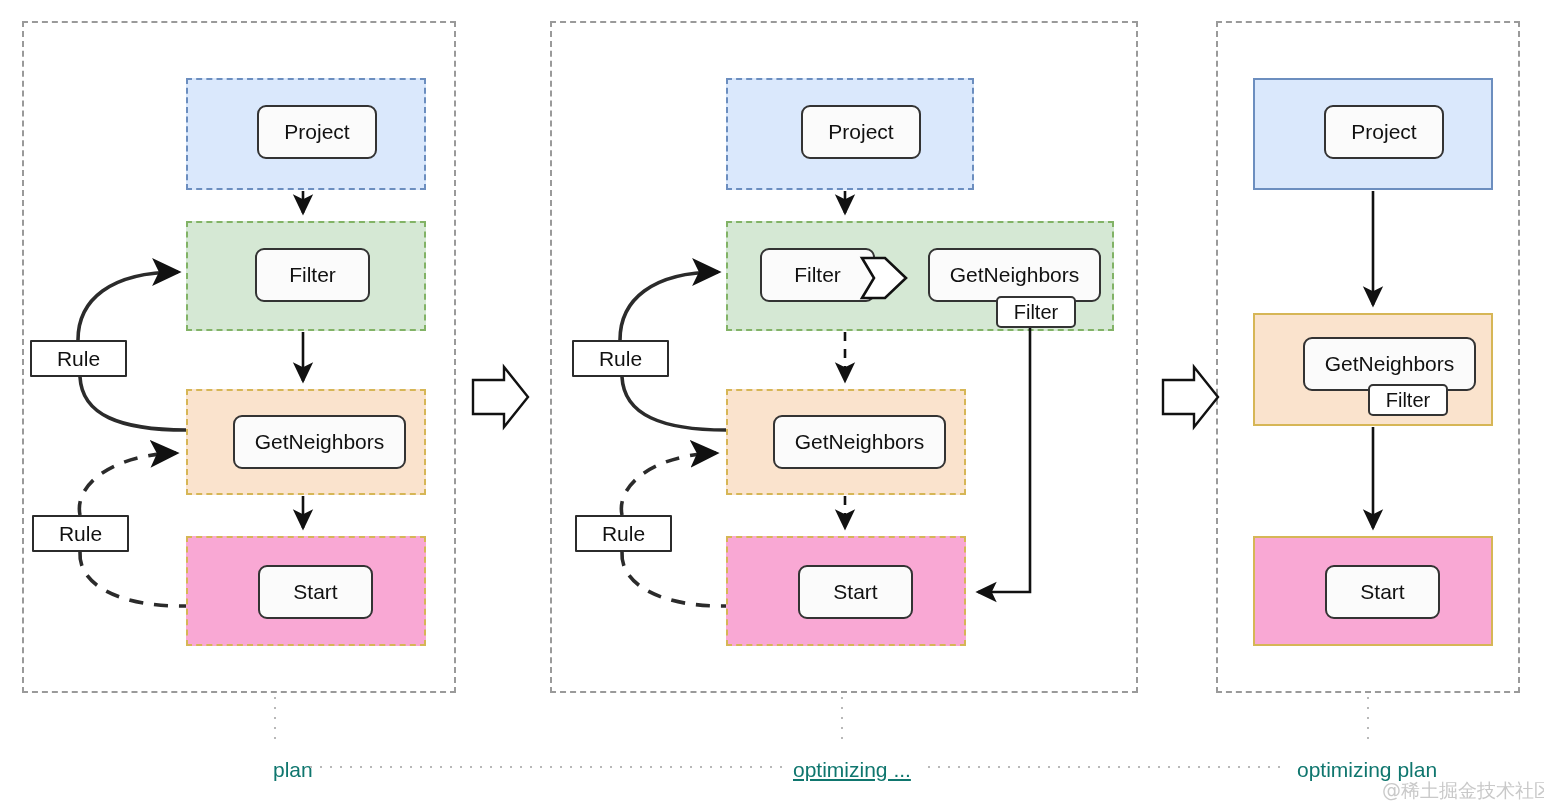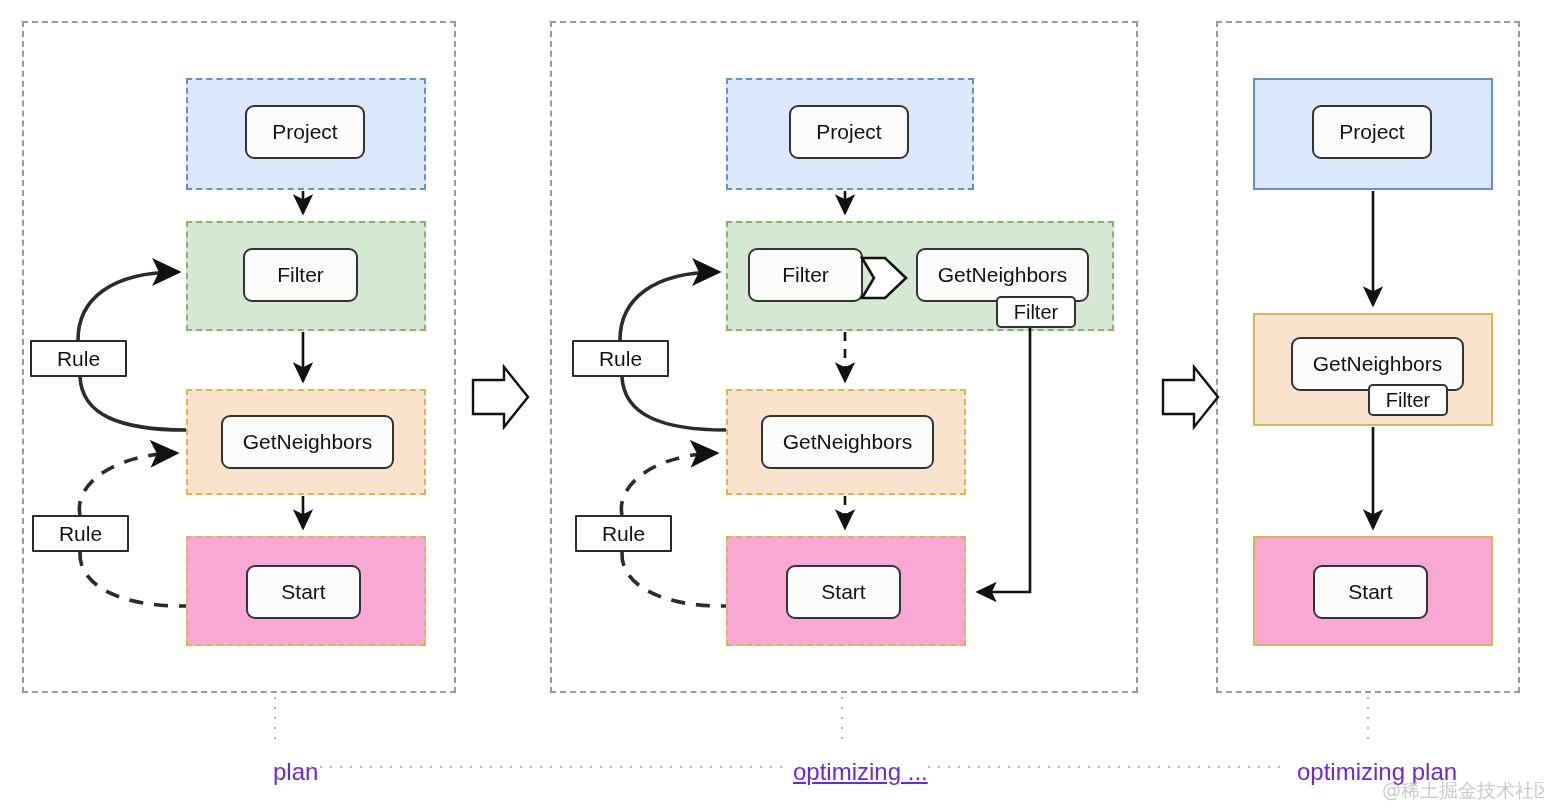--- a/index.html
+++ b/index.html
@@ -21,38 +21,38 @@
   .g-yellow{background:#f9a8d4;border:2px dashed #d6b656;}
   .solid.g-blue  {border-style:solid;}
   .solid.g-orange{border-style:solid;border-color:#d6b656;}
   .solid.g-yellow{border-style:solid;border-color:#d6b656;}
 
   
   .node{
     position:absolute;box-sizing:border-box;
     background:#fbfbfb;border:2px solid #333333;border-radius:9px;
     display:flex;align-items:center;justify-content:center;
-    font-size:21px;color:#111;white-space:nowrap;
+    font-size:21px;color:#111;white-space:nowrap;margin-left:12px;
   }
   .badge{
     position:absolute;box-sizing:border-box;
     background:#ffffff;border:2px solid #333333;border-radius:5px;
     display:flex;align-items:center;justify-content:center;
     font-size:20px;color:#111;white-space:nowrap;z-index:6;
   }
   
   .rule{
     position:absolute;box-sizing:border-box;
     background:#ffffff;border:2px solid #2b2b2b;border-radius:1px;
     display:flex;align-items:center;justify-content:center;
     font-size:21px;color:#111;z-index:5;
   }
   
   .caption{
-    position:absolute;font-size:24px;color:#6d28d9;white-space:nowrap;
+    position:absolute;font-size:21px;color:#0f766e;white-space:nowrap;
   }
   .watermark{
     position:absolute;font-size:19px;color:#c9c9c9;white-space:nowrap;
     font-family:"DejaVu Sans",sans-serif;
   }
   svg.overlay{position:absolute;left:0;top:0;width:1544px;height:810px;pointer-events:none;}
 </style>
 </head>
 <body>
 

